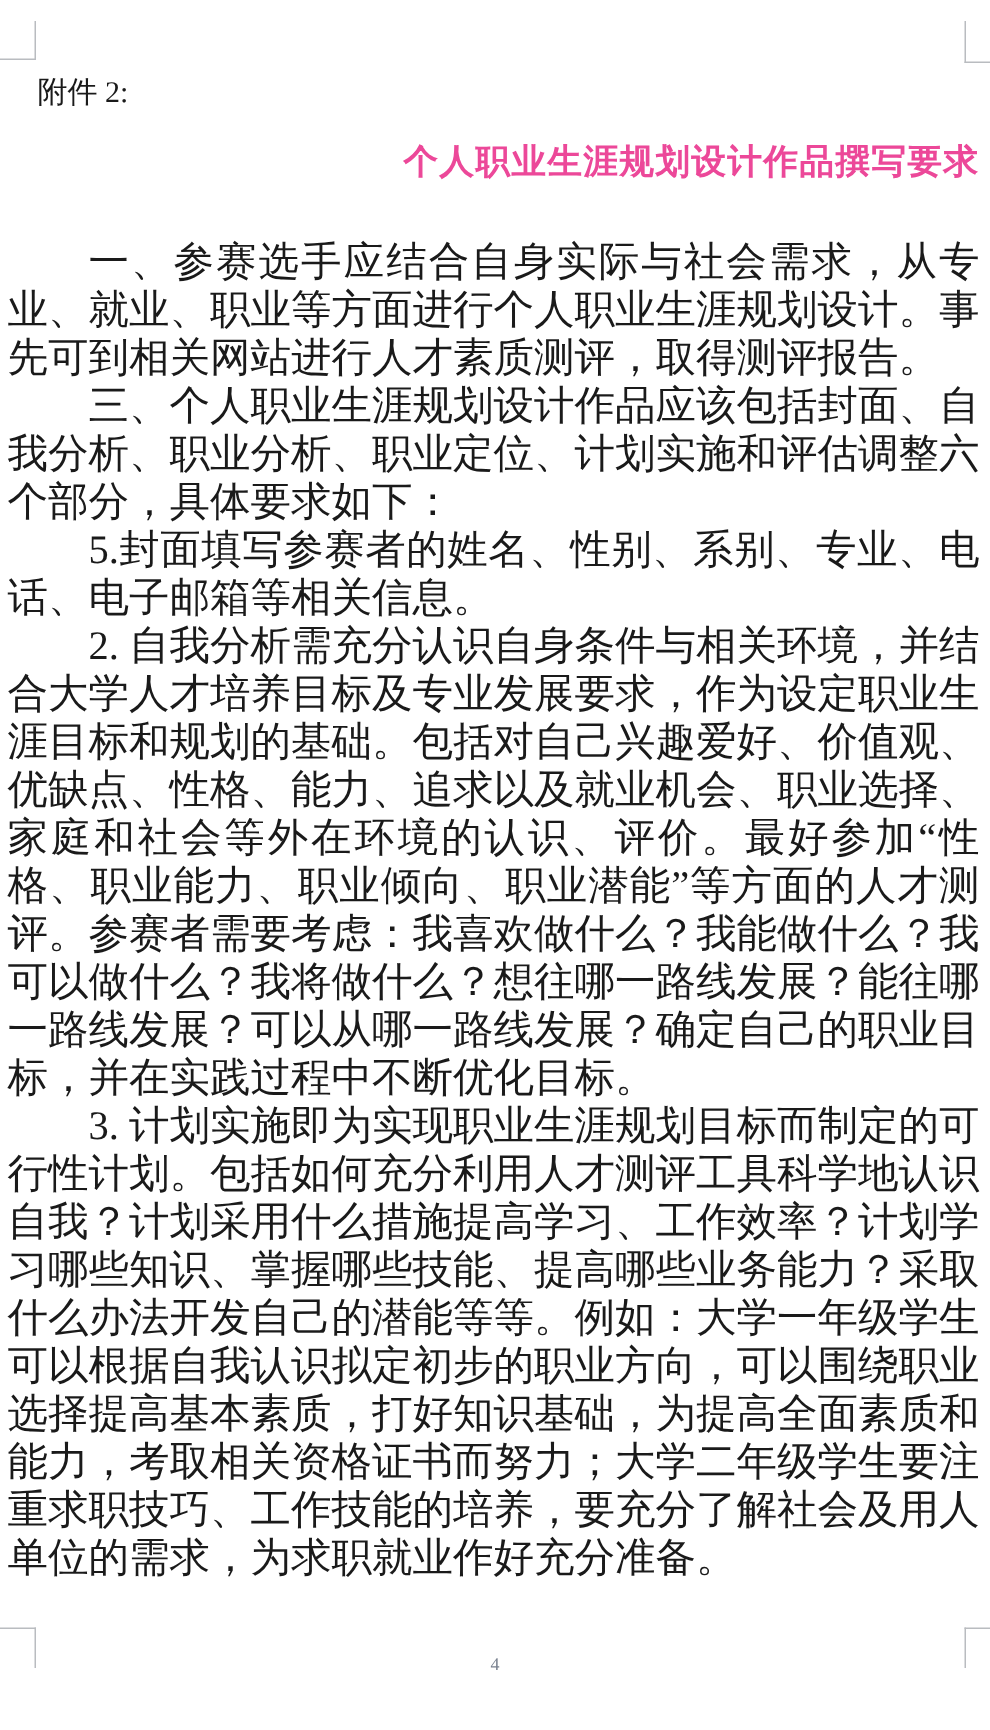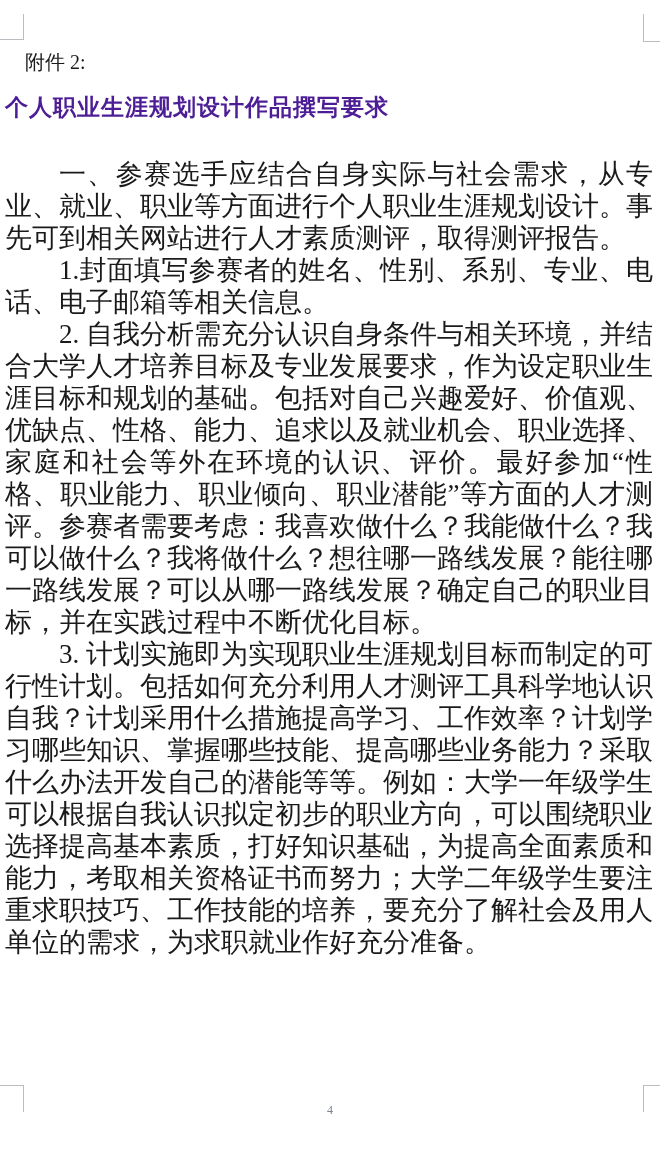--- a/index.html
+++ b/index.html
@@ -48,27 +48,27 @@
     width: 648px;
   }
   .attachment {
     margin: 8px 0 0 20px;
     font-size: 20px;
     line-height: 28px;
     white-space: pre;
   }
   .doc-title {
     margin: 16px 0 0 0;
-    text-align: left;
+    text-align: right;
     font-size: 23px;
     line-height: 30px;
     font-weight: bold;
     letter-spacing: 1px;
     font-family: "Liberation Sans", "DejaVu Sans", sans-serif;
-    color: #4c1d95;
+    color: #ec4899;
   }
   .body-text {
     margin-top: 36px;
     font-size: 27px;
     line-height: 32px;
     text-align: justify;
     text-justify: inter-ideograph;
   }
   .body-text p {
     margin: 0;
@@ -98,21 +98,22 @@
   <div class="crop-mark crop-bl"></div>
   <div class="crop-mark crop-br"></div>
 
   <div class="content">
     <p class="attachment">附件 2:</p>
 
     <h1 class="doc-title">个人职业生涯规划设计作品撰写要求</h1>
 
     <div class="body-text">
       <p>一、参赛选手应结合自身实际与社会需求，从专业、就业、职业等方面进行个人职业生涯规划设计。事先可到相关网站进行人才素质测评，取得测评报告。</p>
-      <p>1.封面填写参赛者的姓名、性别、系别、专业、电话、电子邮箱等相关信息。</p>
+      <p>三、个人职业生涯规划设计作品应该包括封面、自我分析、职业分析、职业定位、计划实施和评估调整六个部分，具体要求如下：</p>
+      <p>5.封面填写参赛者的姓名、性别、系别、专业、电话、电子邮箱等相关信息。</p>
       <p>2. 自我分析需充分认识自身条件与相关环境，并结合大学人才培养目标及专业发展要求，作为设定职业生涯目标和规划的基础。包括对自己兴趣爱好、价值观、优缺点、性格、能力、追求以及就业机会、职业选择、家庭和社会等外在环境的认识、评价。最好参加“性格、职业能力、职业倾向、职业潜能”等方面的人才测评。参赛者需要考虑：我喜欢做什么？我能做什么？我可以做什么？我将做什么？想往哪一路线发展？能往哪一路线发展？可以从哪一路线发展？确定自己的职业目标，并在实践过程中不断优化目标。</p>
       <p>3. 计划实施即为实现职业生涯规划目标而制定的可行性计划。包括如何充分利用人才测评工具科学地认识自我？计划采用什么措施提高学习、工作效率？计划学习哪些知识、掌握哪些技能、提高哪些业务能力？采取什么办法开发自己的潜能等等。例如：大学一年级学生可以根据自我认识拟定初步的职业方向，可以围绕职业选择提高基本素质，打好知识基础，为提高全面素质和能力，考取相关资格证书而努力；大学二年级学生要注重求职技巧、工作技能的培养，要充分了解社会及用人单位的需求，为求职就业作好充分准备。</p>
     </div>
   </div>
 
   <div class="footer">
     <span class="page-number">4</span>
   </div>
 
 </div>

